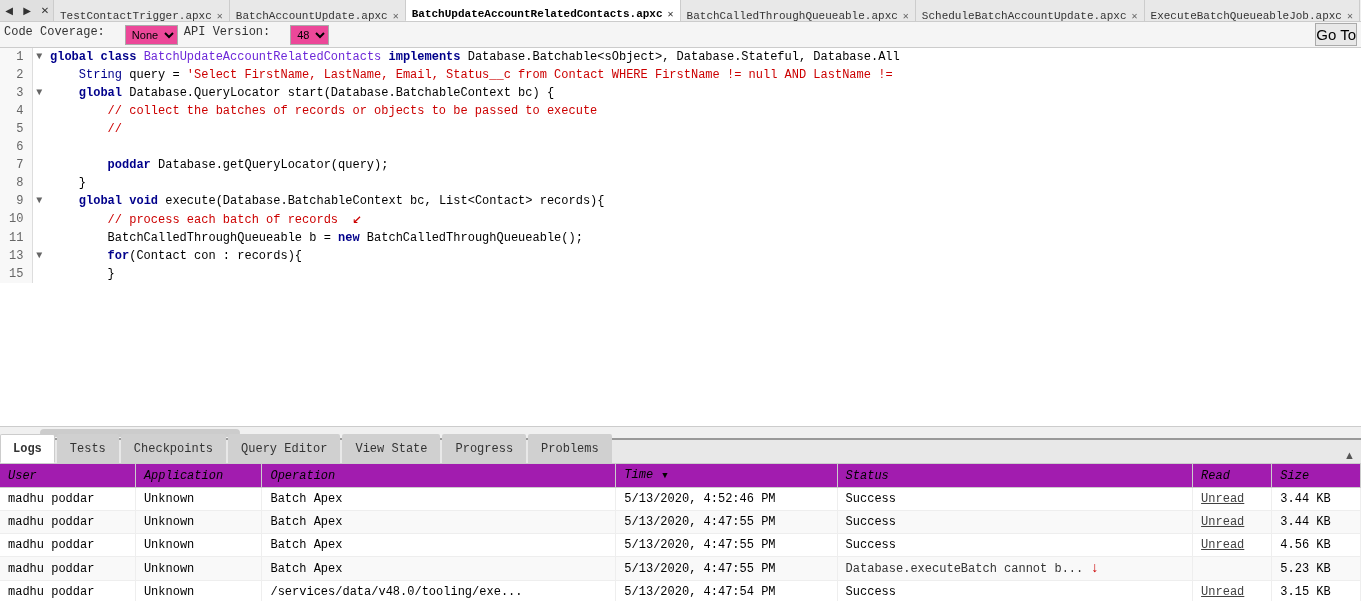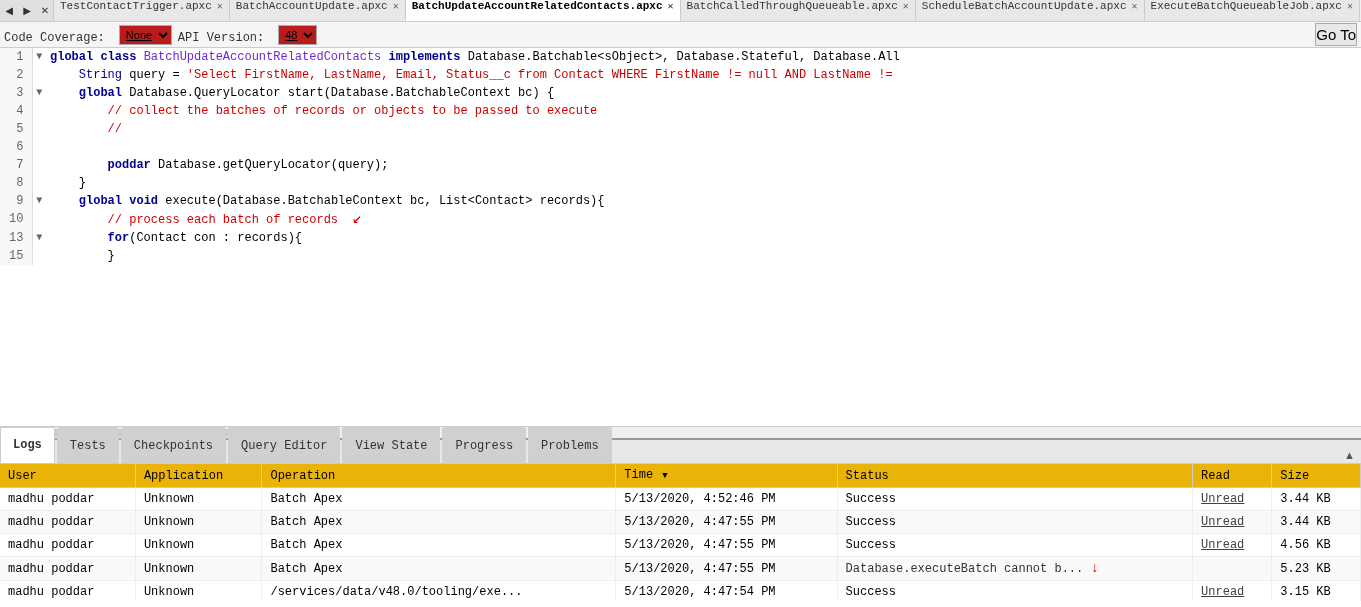--- a/index.html
+++ b/index.html
@@ -20,21 +20,21 @@
       border: none;
       background: #e0e0e0;
       cursor: pointer;
       font-size: 10px;
       color: #333;
       display: flex; align-items: center; justify-content: center;
       flex-shrink: 0;
     }
     .tab {
       display: flex;
-      align-items: flex-start;
+      align-items: flex-end;
       padding: 0 6px;
       height: 22px;
       border-right: 1px solid #ccc;
       border-left: 1px solid #ccc;
       margin-left: -1px;
       background: #e8e8e8;
       cursor: pointer;
       font-size: 11px;
       color: #333;
       white-space: nowrap;
@@ -59,32 +59,31 @@
       display: flex;
       align-items: center;
       background: #f5f5f5;
       border-bottom: 1px solid #ccc;
       height: 26px;
       padding: 2px 4px;
       gap: 6px;
     }
     .toolbar-item {
       display: flex;
-      align-items: flex-end;
-      gap: 14px;
+      align-items: flex-start;
+      gap: 20px;
       font-size: 12px;
       color: #333;
     }
     .toolbar-select {
       font-size: 11px;
       border: 1px solid #aaa;
-      background: #b91c1c;
+      background: #ec4899;
       padding: 1px 2px;
       height: 20px;
-      text-decoration: underline;
     }
     .go-to-btn {
       margin-left: auto;
       padding: 2px 0;
       font-size: 15px;
       border: 1px solid #aaa;
       background: #e8e8e8;
       cursor: pointer;
     }
 
@@ -172,21 +171,21 @@
       align-items: flex-end;
     }
     .btab {
       padding: 2px 12px;
       font-size: 12px;
       cursor: pointer;
       border: 1px solid transparent;
       border-bottom: none;
       background: #d0d0d0;
       color: #333;
-      height: 36px;
+      height: 29px;
       display: flex; align-items: center;
       margin-right: 2px;
       border-top-left-radius: 2px;
       border-top-right-radius: 2px;
     }
     .btab.active {
       background: #fff;
       border-color: #ccc;
       border-bottom: 1px solid #fff;
       font-weight: bold;
@@ -205,29 +204,30 @@
     .logs-area {
       flex: 1;
       overflow: auto;
     }
     .logs-table {
       width: 100%;
       border-collapse: collapse;
       font-size: 12px;
     }
     .logs-table th {
-      background: #eab308;
+      background: #a21caf;
       border-bottom: 1px solid #ccc;
       border-right: 1px solid #ccc;
       padding: 2px 8px;
       text-align: left;
       font-weight: normal;
       position: sticky;
       top: 0;
       white-space: nowrap;
+      font-style: italic;
     }
     .logs-table td {
       padding: 2px 8px;
       border-bottom: 1px solid #eee;
       border-right: 1px solid #eee;
       white-space: nowrap;
     }
     .logs-table tr:nth-child(even) td { background: #f9f9f9; }
     .sort-arrow { font-size: 9px; margin-left: 2px; }
     .unread { color: #404040; text-decoration: underline; cursor: pointer; }
@@ -341,20 +341,25 @@
           <td class="fold-arrow">▼</td>
           <td class="code-line">    <span class="kw">global</span> <span class="kw">void</span> execute(Database.BatchableContext bc, List&lt;Contact&gt; records){</td>
         </tr>
 
         <tr>
           <td class="line-num">10</td>
           <td class="fold-arrow"></td>
           <td class="code-line">        <span class="cmt">// process each batch of records</span>  <span class="arrow-red" style="font-size:16px">↙</span></td>
         </tr>
 
+        <tr>
+          <td class="line-num">11</td>
+          <td class="fold-arrow"></td>
+          <td class="code-line">        BatchCalledThroughQueueable b = <span class="kw">new</span> BatchCalledThroughQueueable();</td>
+        </tr>
 
 
         <tr>
           <td class="line-num">13</td>
           <td class="fold-arrow">▼</td>
           <td class="code-line">        <span class="kw">for</span>(Contact con : records){</td>
         </tr>
 
 
         <tr>

